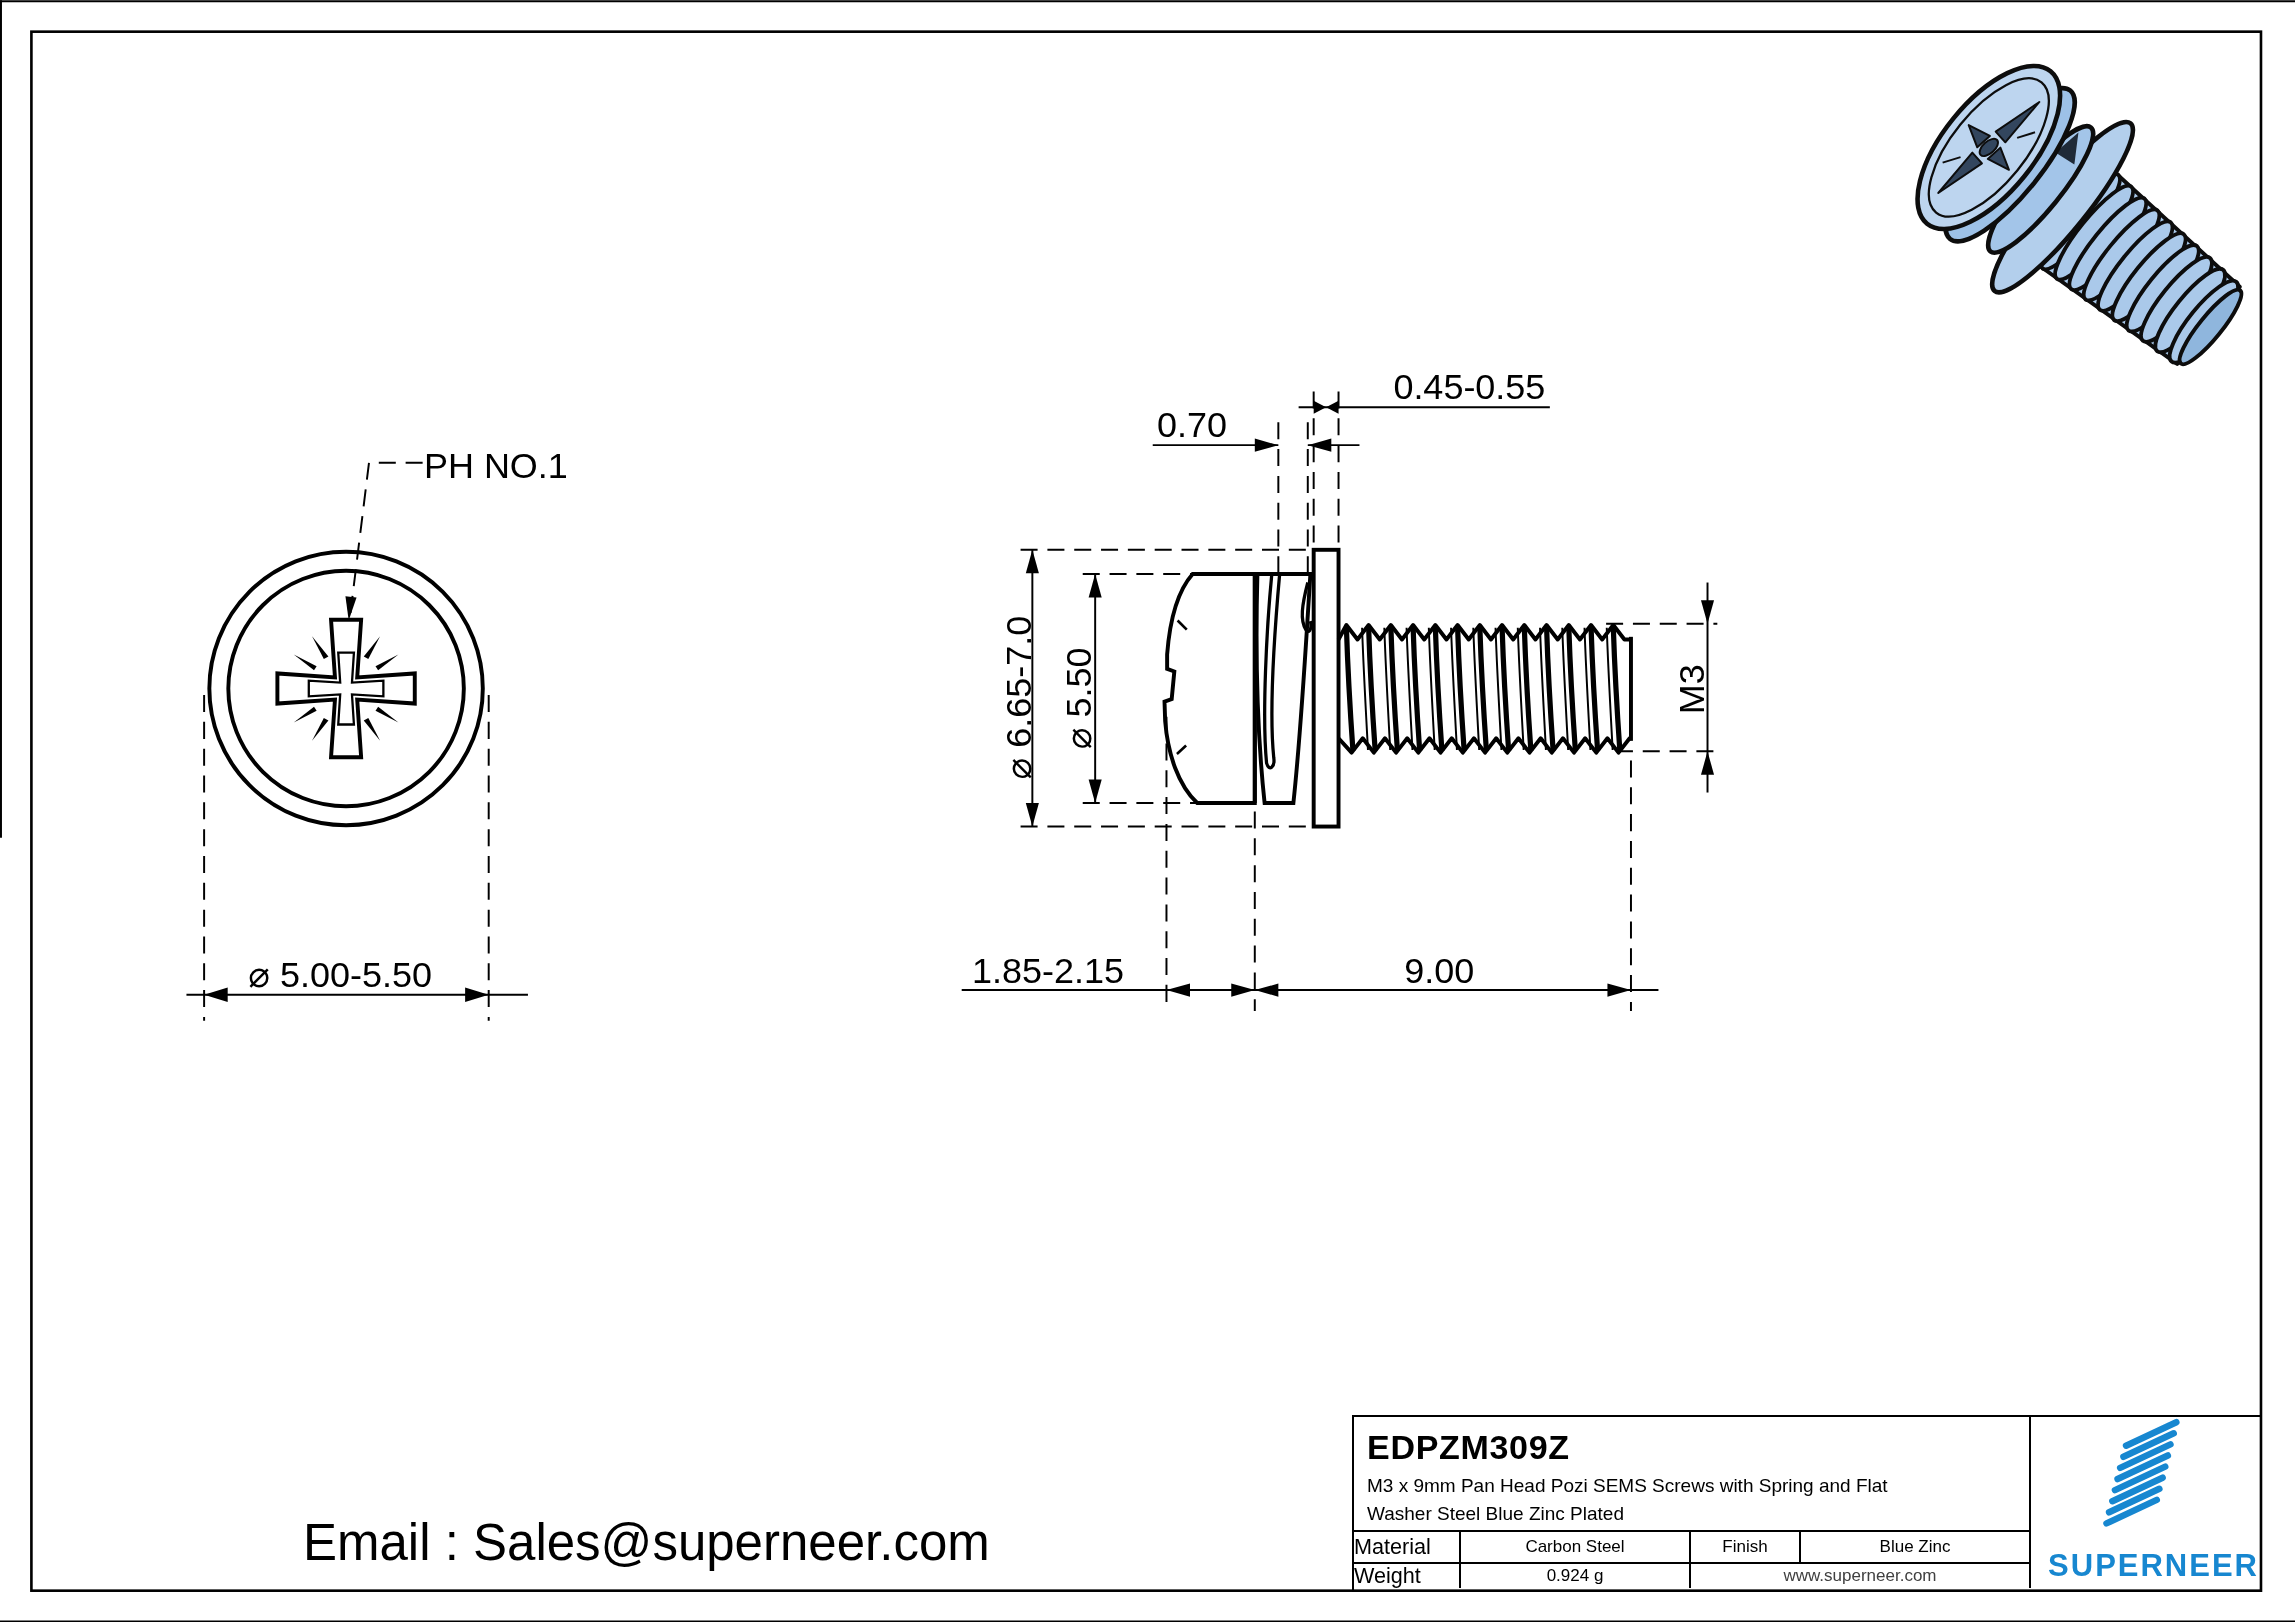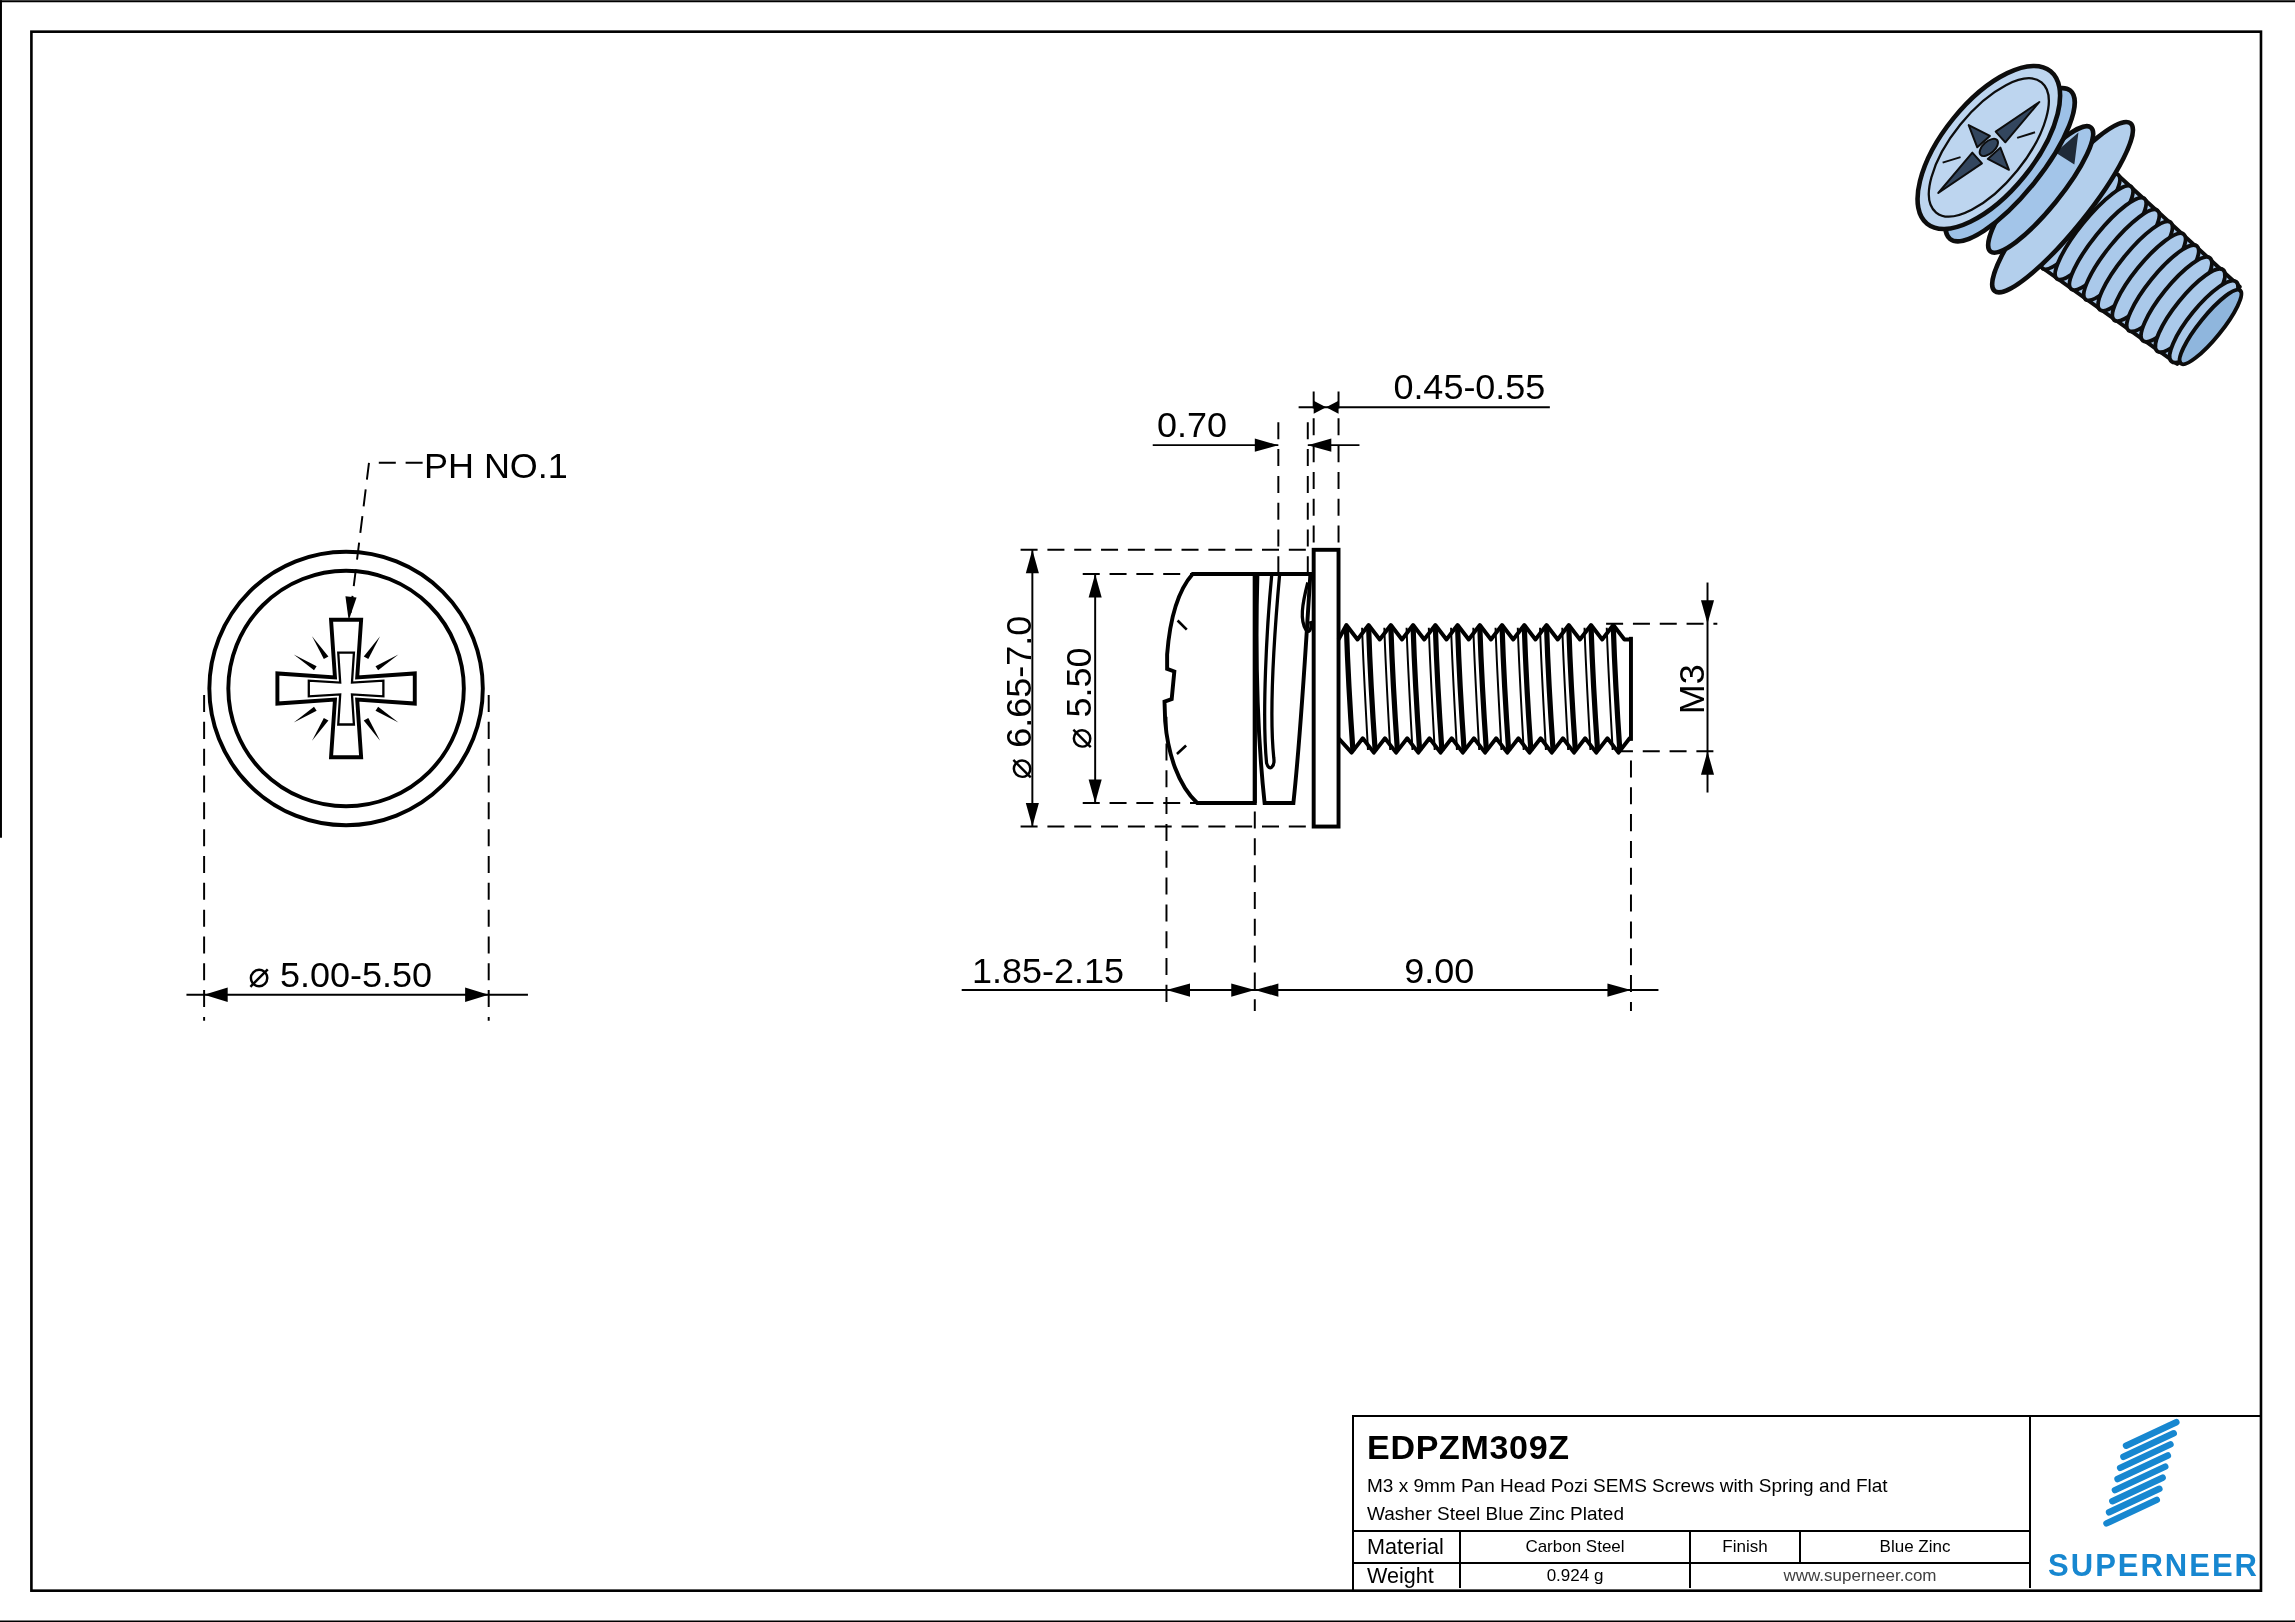--- a/index.html
+++ b/index.html
@@ -13,21 +13,21 @@
 
   
   .tb { left:1352px; top:1415px; width:910px; height:177px; border:2.6px solid #000; }
   .tb-cell { position:absolute; box-sizing:border-box; display:flex; align-items:center; }
   .tb-desc { left:0; top:0; width:677px; height:115px; border-right:2px solid #000; border-bottom:2px solid #000;
              display:block; padding:6.5px 0 0 13px; }
   .tb-part { font-size:34px; font-weight:bold; letter-spacing:0.7px; line-height:47px; }
   .tb-descline { font-size:19px; line-height:23.6px; margin-top:3.9px; }
   .tb-row2 { top:115px; height:32px; }
   .tb-row3 { top:147px; height:24px; }
-  .tb-label { padding-left:13px; font-size:21.6px; }
+  .tb-label { font-size:21.6px; }
   .tb-val { justify-content:center; font-size:17px; }
   .tb-border-r { border-right:2px solid #000; }
   .tb-border-b { border-bottom:2px solid #000; }
   .tb-logo { left:677px; top:0; width:228px; height:171px; }
   .brand-text { position:absolute; left:0; width:100%; top:131px; text-align:right;
                 font-size:31px; font-weight:bold; letter-spacing:2px; }
   .email { left:303px; top:1513px; font-size:51px; color:#000; }
   .link { color:#404040; }
 </style>
 </head>
@@ -256,15 +256,16 @@
         <line x1="132" y1="95" x2="209" y2="59"></line>
         <line x1="136" y1="78" x2="213" y2="42"></line>
         <line x1="141" y1="61" x2="218" y2="25"></line>
         <line x1="145" y1="44" x2="222" y2="8"></line>
       </g>
     </svg>
     <div class="brand-text" style="color:#1787d0;">SUPERNEER</div>
   </div>
 </div>
 
+<div class="abs email">Email : Sales@superneer.com</div>
 
 </div>
 
 
 </body></html>

